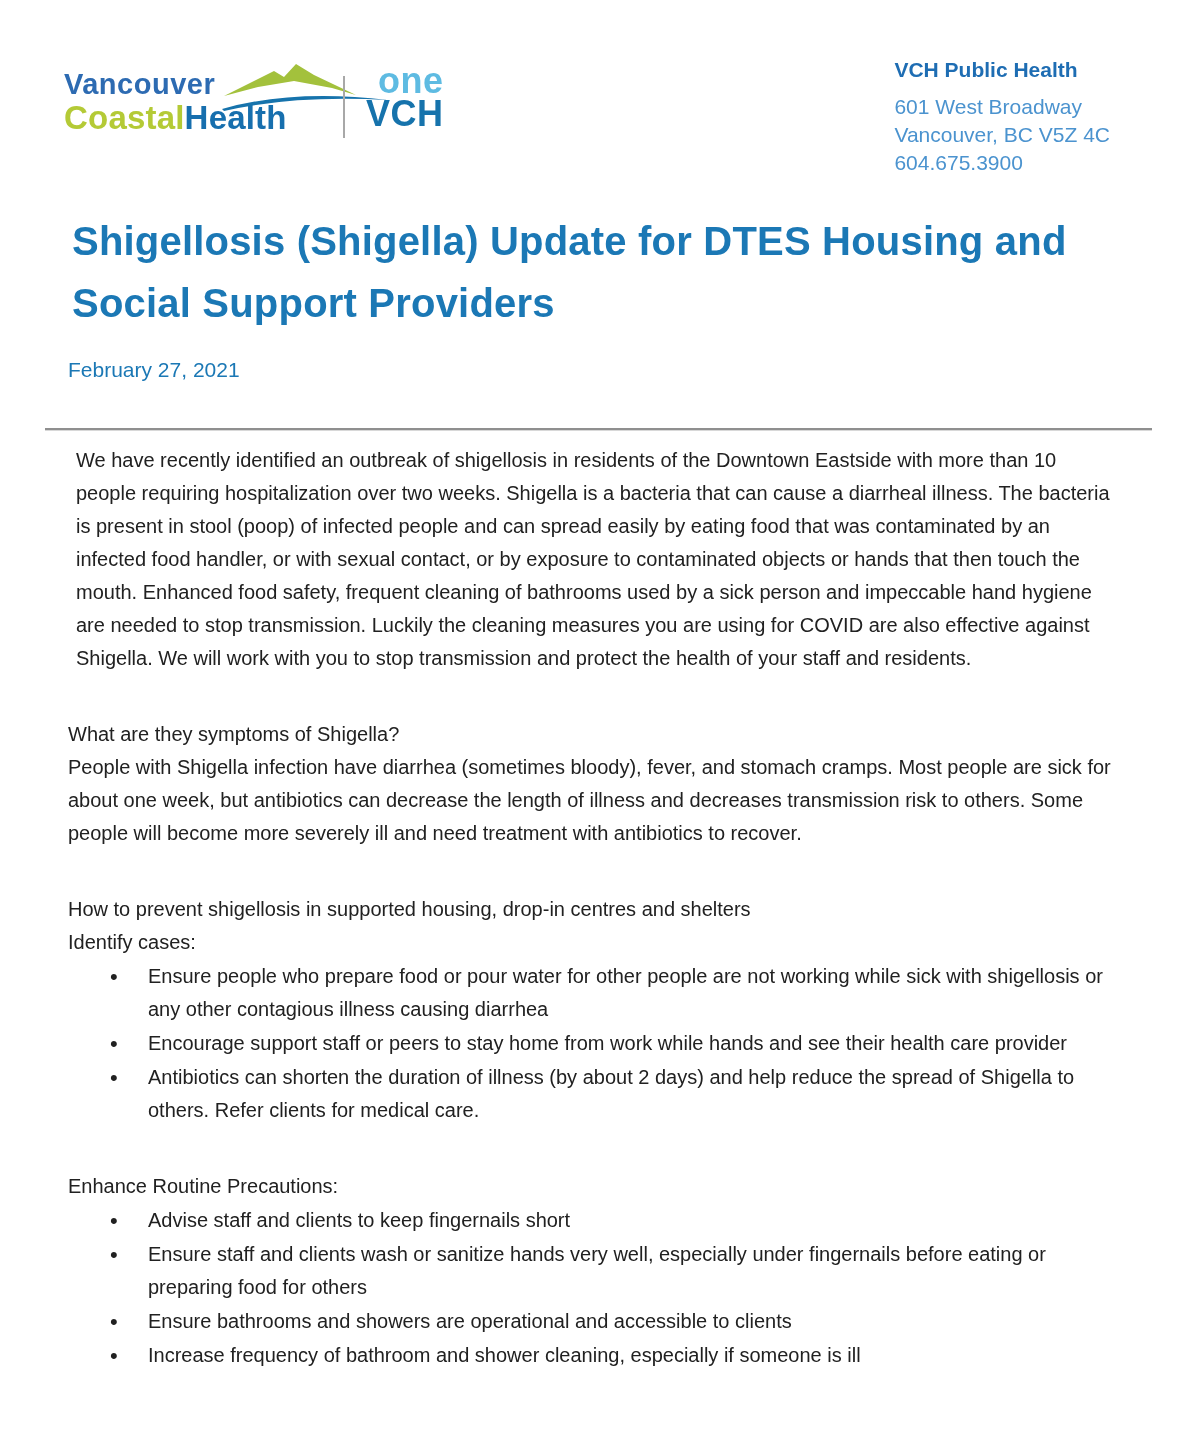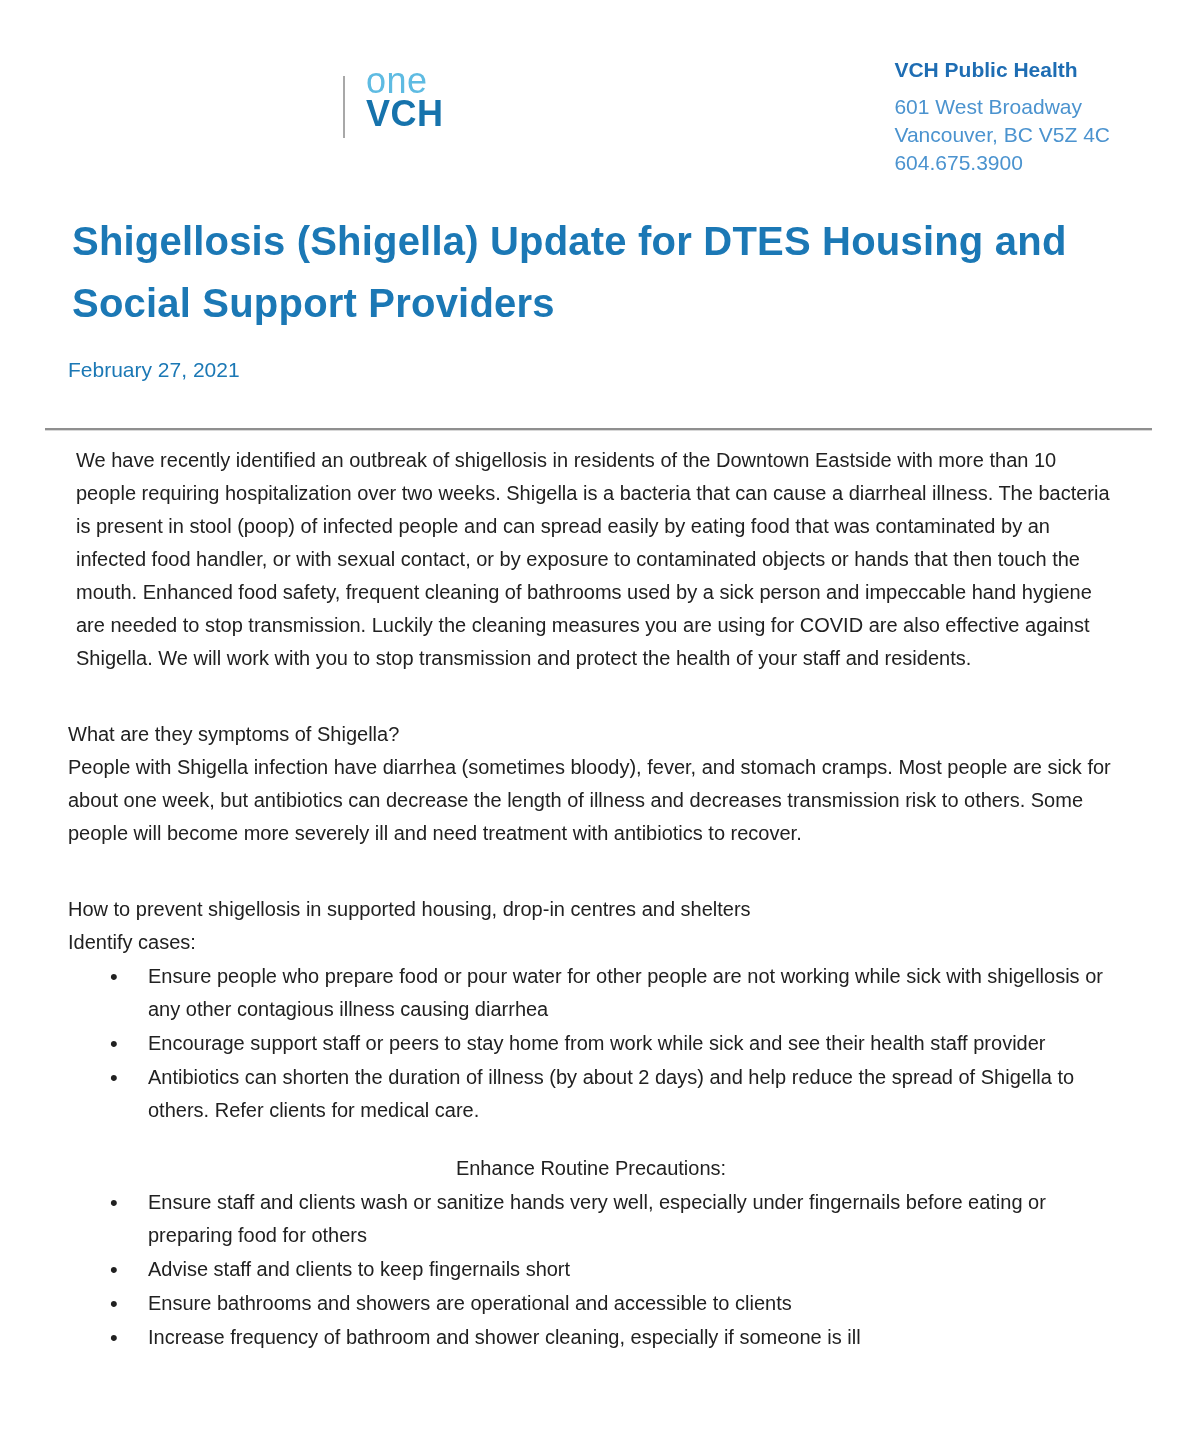--- a/index.html
+++ b/index.html
@@ -55,22 +55,23 @@
   .onevch-block {
     position: absolute;
     left: 366px;
     top: 64px;
     line-height: 33px;
     letter-spacing: 0.5px;
   }
   .onevch-one {
     display: block;
     font-size: 36px;
-    font-weight: normal;
+    font-weight: bold;
     color: var(--one-blue, #5ebbe2);
+    text-align: right;
   }
   .onevch-vch {
     display: block;
     font-size: 36px;
     font-weight: bold;
     color: var(--vch-blue, #1673ac);
   }
 
   .contact-block {
     position: absolute;
@@ -147,20 +148,30 @@
     left: 42px;
     top: 0;
     font-size: 22px;
   }
 </style>
 </head>
 <body>
 
 <div class="page">
 
+  <div class="logo-block">
+    <div class="logo-line1">Vancouver</div>
+    <div class="logo-line2"><span class="logo-coastal">Coastal</span><span class="logo-health">Health</span></div>
+    <span class="logo-art">
+      <svg width="168" height="52" viewBox="0 0 168 52">
+        <path d="M2,34 L52,9 L62,15 L74,2 L92,13 L134,33 L110,26 L72,19 L36,25 Z" fill="#a3c13c"></path>
+        <path d="M0,47 Q70,27 166,38 Q72,33 2,49 Z" fill="#1673ac"></path>
+      </svg>
+    </span>
+  </div>
 
   <div class="logo-divider"></div>
 
   <div class="onevch-block">
     <span class="onevch-one">one</span>
     <span class="onevch-vch">VCH</span>
   </div>
 
   <div class="contact-block">
     <div class="contact-title">VCH Public Health</div>
@@ -179,27 +190,27 @@
     <div class="body-text">
       <p class="para">We have recently identified an outbreak of shigellosis in residents of the Downtown Eastside with more than 10 people requiring hospitalization over two weeks. Shigella is a bacteria that can cause a diarrheal illness. The bacteria is present in stool (poop) of infected people and can spread easily by eating food that was contaminated by an infected food handler, or with sexual contact, or by exposure to contaminated objects or hands that then touch the mouth. Enhanced food safety, frequent cleaning of bathrooms used by a sick person and impeccable hand hygiene are needed to stop transmission. Luckily the cleaning measures you are using for COVID are also effective against Shigella. We will work with you to stop transmission and protect the health of your staff and residents.</p>
 
       <p class="section-heading">What are they symptoms of Shigella?</p>
       <p class="sub-label">People with Shigella infection have diarrhea (sometimes bloody), fever, and stomach cramps. Most people are sick for about one week, but antibiotics can decrease the length of illness and decreases transmission risk to others. Some people will become more severely ill and need treatment with antibiotics to recover.</p>
 
       <p class="section-heading">How to prevent shigellosis in supported housing, drop-in centres and shelters</p>
       <p class="sub-label">Identify cases:</p>
       <ul class="bullets">
         <li>Ensure people who prepare food or pour water for other people are not working while sick with shigellosis or any other contagious illness causing diarrhea</li>
-        <li>Encourage support staff or peers to stay home from work while sick and see their health staff provider</li>
+        <li>Encourage support staff or peers to stay home from work while hands and see their health care provider</li>
         <li>Antibiotics can shorten the duration of illness (by about 2 days) and help reduce the spread of Shigella to others. Refer clients for medical care.</li>
       </ul>
 
-      <p class="section-gap sub-label" style="margin-top:25px;text-align:center;">Enhance Routine Precautions:</p>
+      <p class="section-gap sub-label" style="margin-top:43px;">Enhance Routine Precautions:</p>
       <ul class="bullets">
+        <li>Advise staff and clients to keep fingernails short</li>
         <li>Ensure staff and clients wash or sanitize hands very well, especially under fingernails before eating or preparing food for others</li>
-        <li>Advise staff and clients to keep fingernails short</li>
         <li>Ensure bathrooms and showers are operational and accessible to clients</li>
         <li>Increase frequency of bathroom and shower cleaning, especially if someone is ill</li>
       </ul>
     </div>
   </div>
 
 </div>
 
 </body></html>

